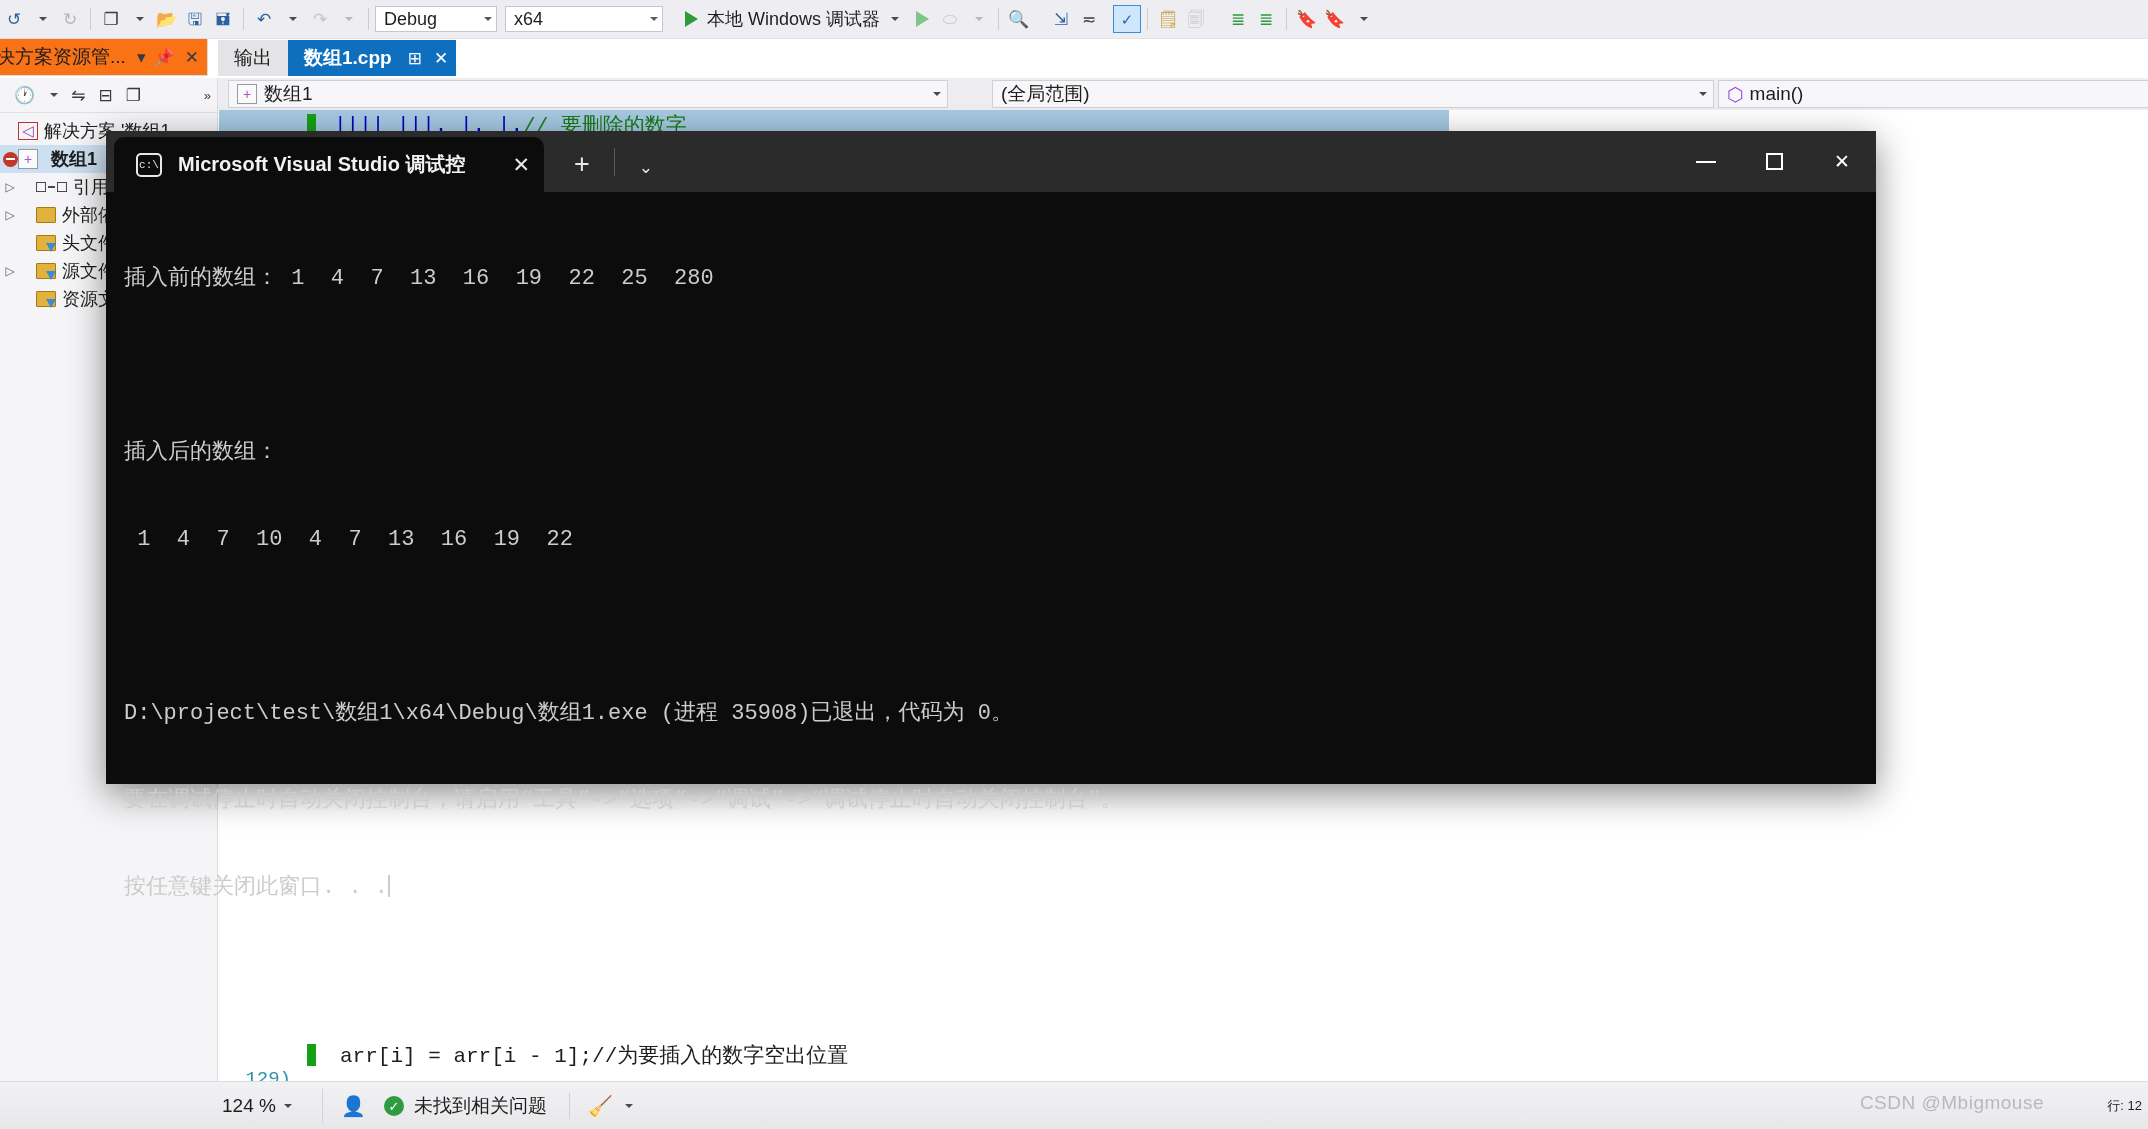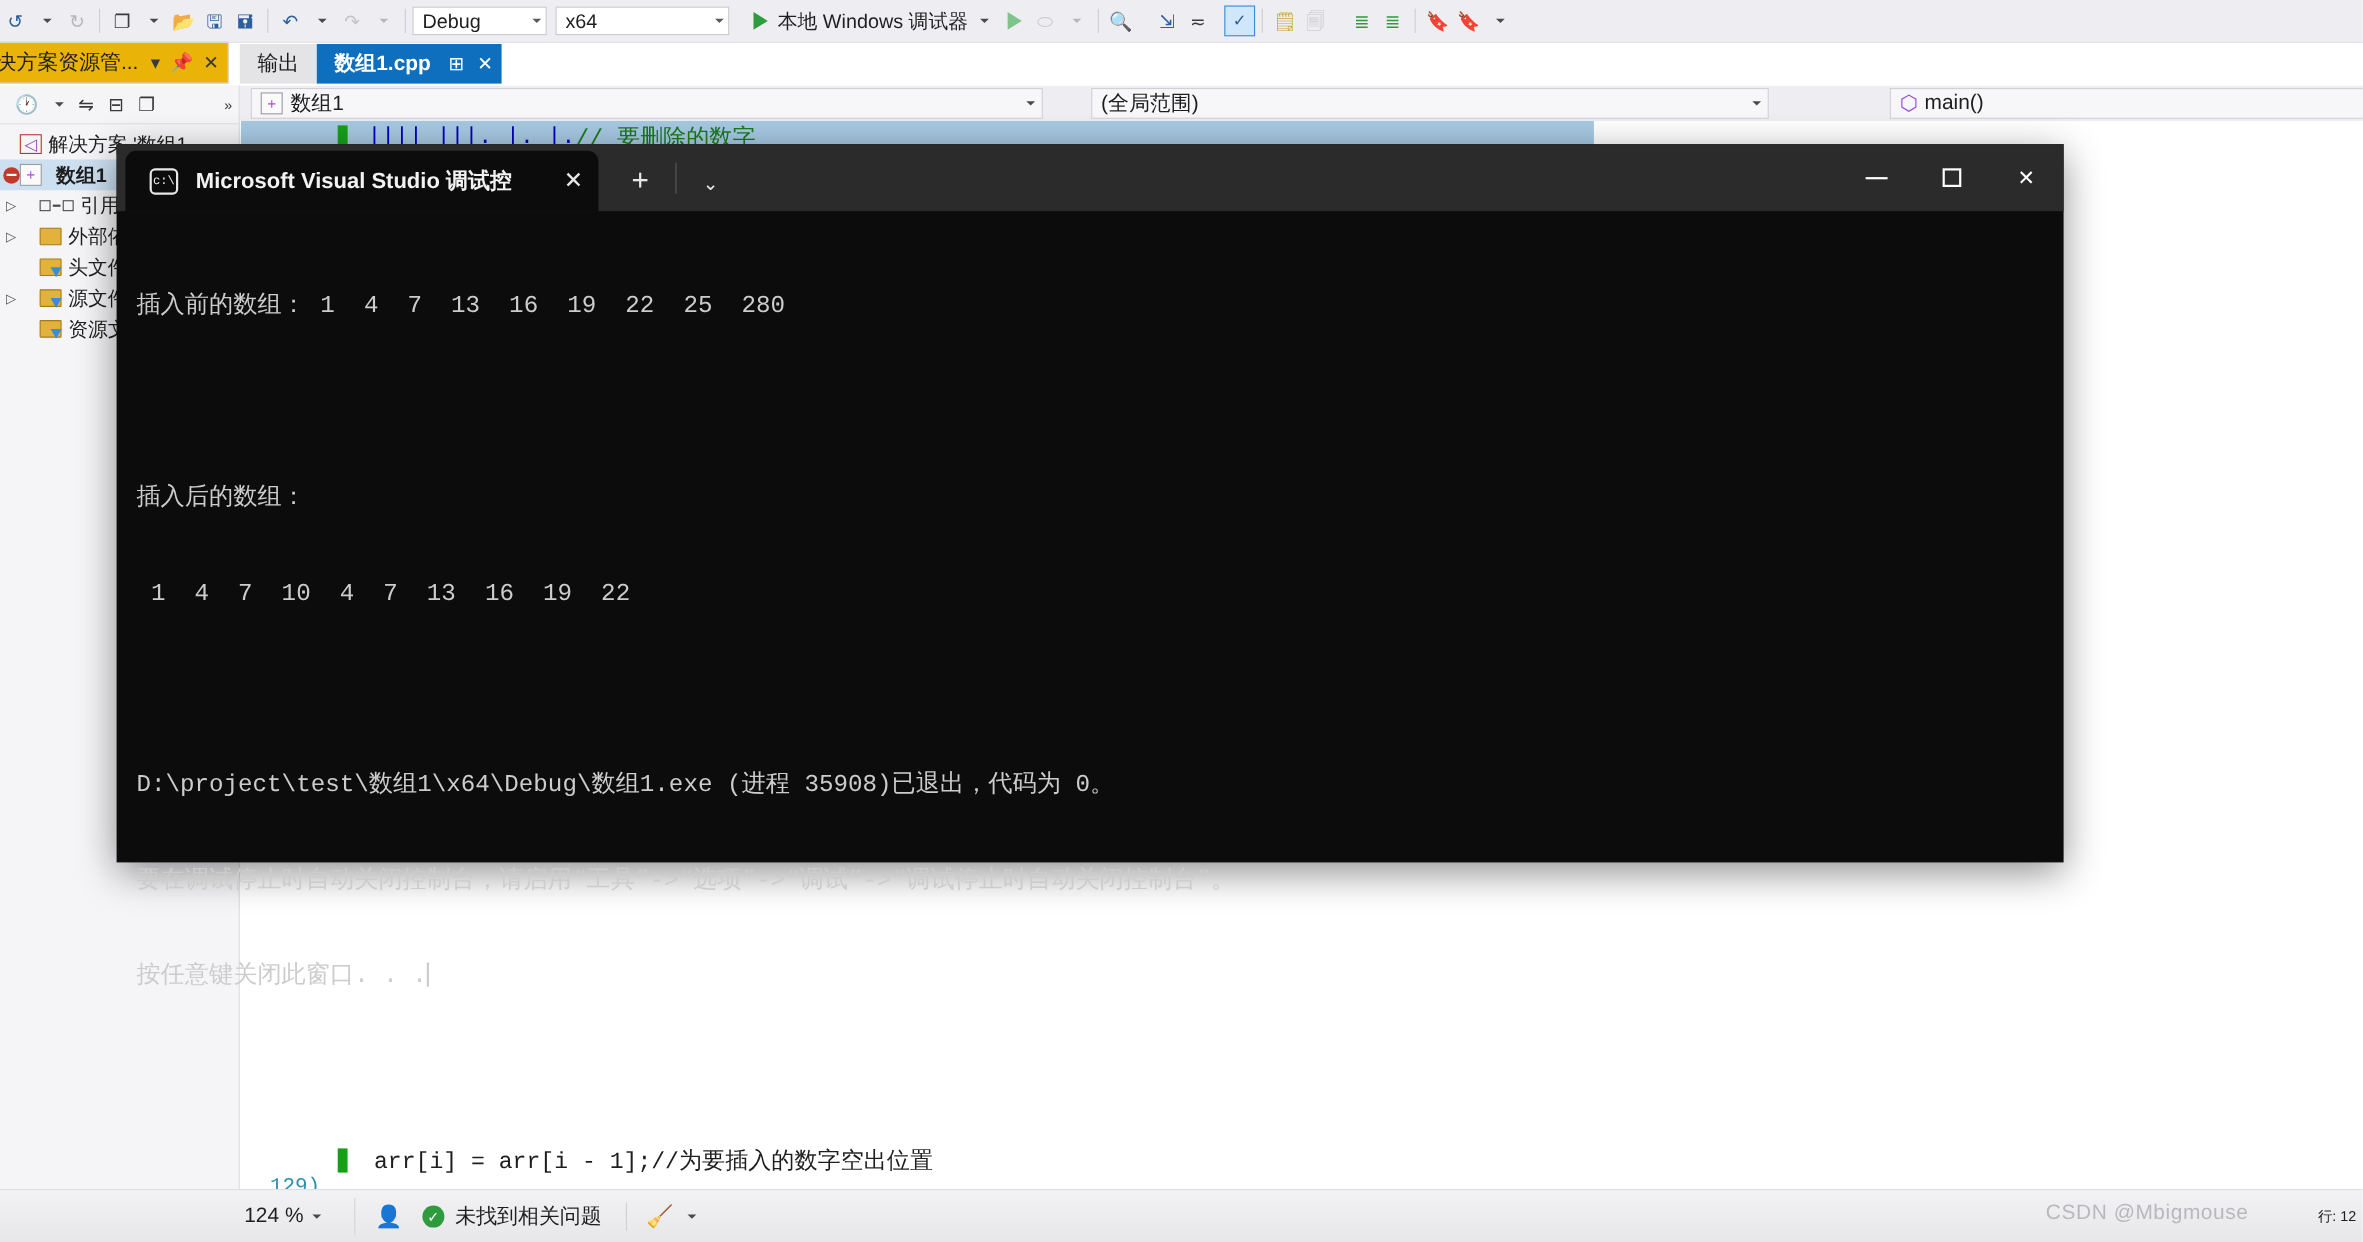--- a/index.html
+++ b/index.html
@@ -78,21 +78,21 @@
   }
 
   
   .row2 {
     position: absolute; left: 0; top: 38px;
     width: 2148px; height: 40px;
   }
   .se-header {
     position: absolute; left: 0; top: 0;
     width: 208px; height: 38px;
-    background: #eab308;
+    background: #f97316;
     border: 1px solid #dcdce0;
     border-left: none;
     box-sizing: border-box;
     display: flex; align-items: center;
     padding-left: 0px;
   }
   .se-title {
     font-size: 19px; color: #1e1e1e; white-space: nowrap;
     overflow: hidden; margin-left: -4px;
   }
@@ -136,21 +136,21 @@
   }
   .nav-combo {
     position: absolute; top: 2px; height: 28px;
     background: #f7f7f9; border: 1px solid #d0d0d6;
     box-sizing: border-box;
     display: flex; align-items: center; padding: 0 6px 0 8px;
     font-size: 19px; color: #1e1e1e;
   }
   .nav-combo .caret-sm { margin-left: auto; }
   .nav-combo-1 { left: 228px; width: 720px; }
-  .nav-combo-2 { left: 992px; width: 616px; }
+  .nav-combo-2 { left: 992px; width: 722px; }
   .nav-combo-3 { left: 1718px; width: 430px; border-right: none;}
   .icon-cpp-box {
     display: inline-flex; align-items: center; justify-content: center;
     width: 18px; height: 18px; border: 1px solid #9a9aa2;
     color: #b14fd8; font-size: 14px; margin-right: 7px; line-height: 1;
     background: #fafafa;
   }
   .icon-hex {
     color: #9b4ddb; font-size: 19px; margin-right: 6px;
   }

